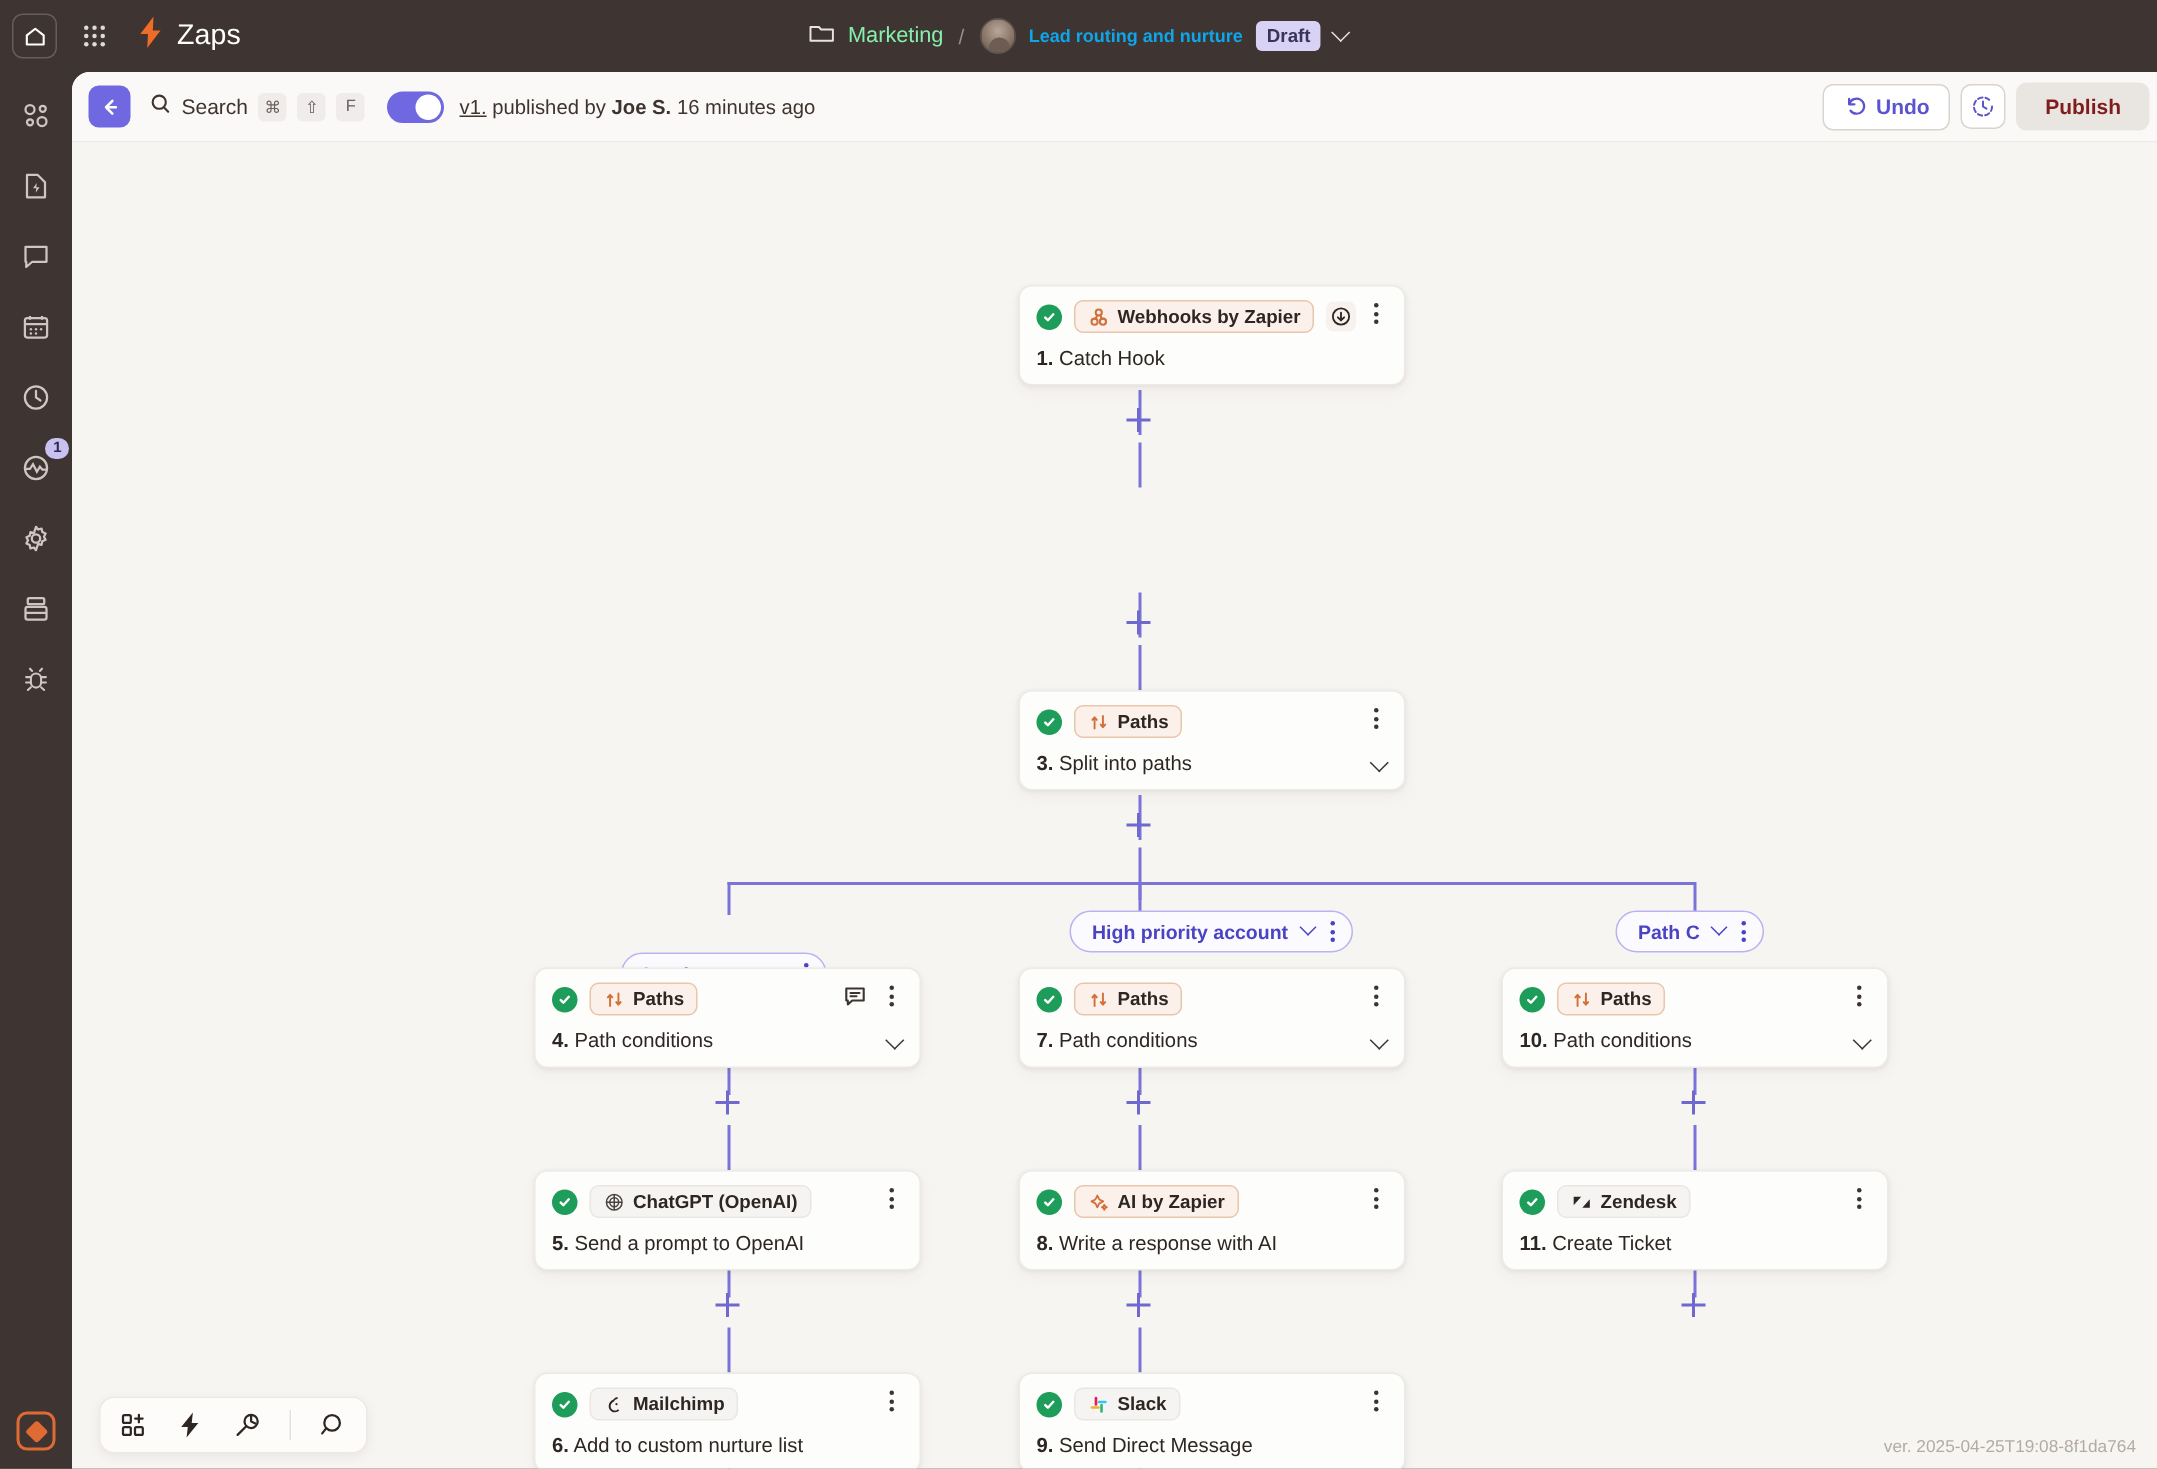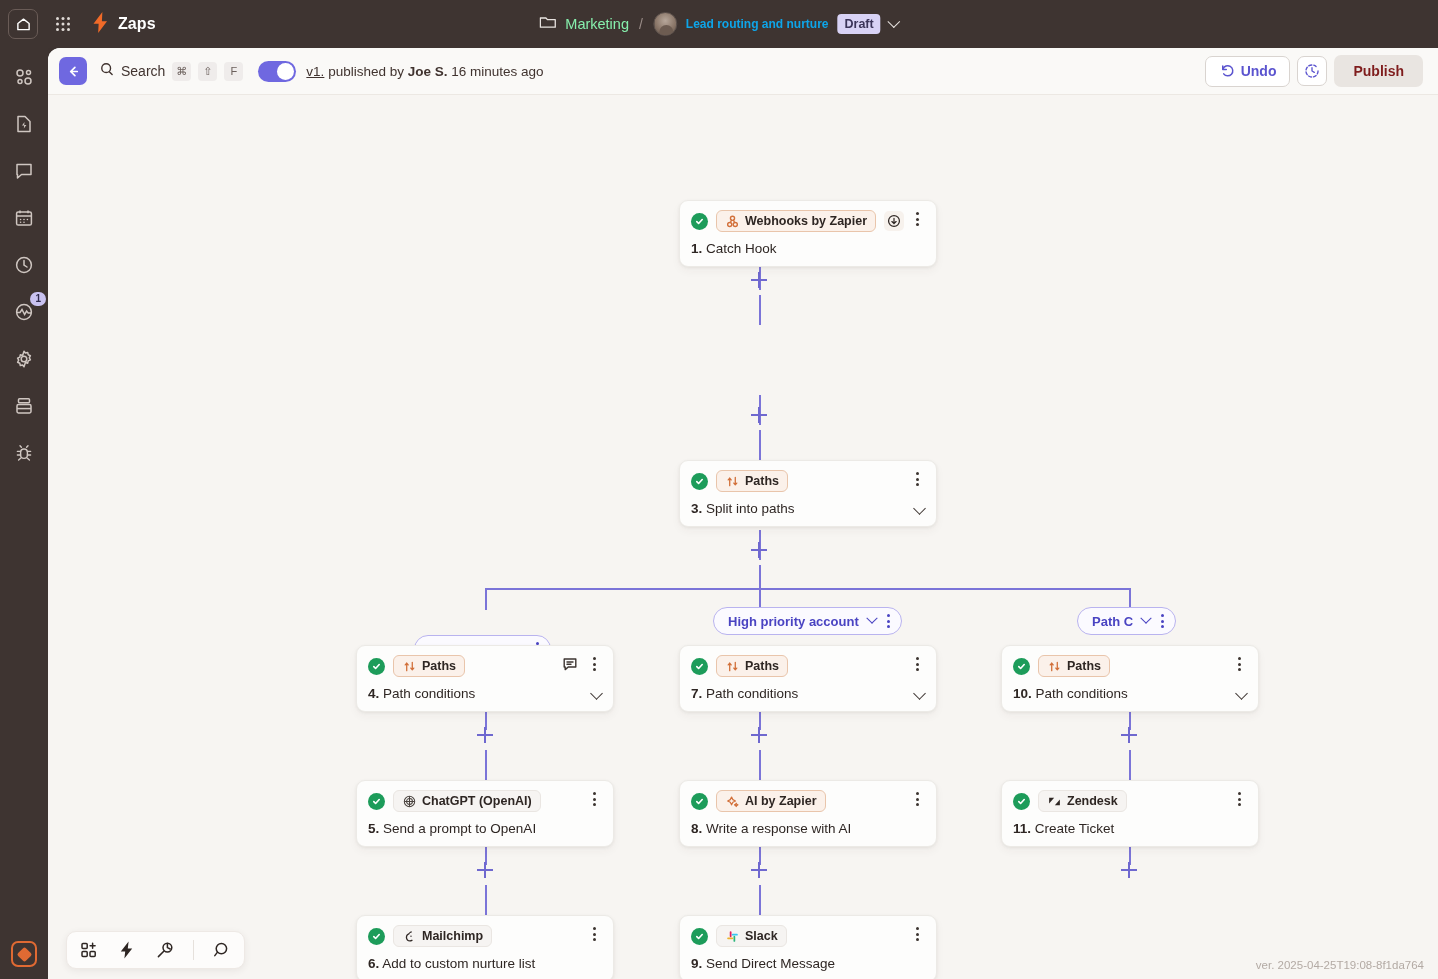--- a/index.html
+++ b/index.html
@@ -18,21 +18,21 @@
     color: #fff;
   }
   .home-btn {
     width: 30px; height: 30px; margin-left: 8px;
     border: 1.5px solid #6a5c57; border-radius: 7px;
     display: flex; align-items: center; justify-content: center;
     cursor: pointer;
   }
   .grid-btn { margin-left: 14px; width: 22px; height: 22px; display:flex; align-items:center; justify-content:center; cursor:pointer;}
   .zaps-brand { display: flex; align-items: center; gap: 9px; margin-left: 18px; }
-  .zaps-brand .txt { font-size: 16px; font-weight: bold; letter-spacing: .1px; }
+  .zaps-brand .txt { font-size: 19px; font-weight: normal; letter-spacing: .1px; }
   .top-center {
     position: absolute; left: 50%; transform: translateX(-50%);
     display: flex; align-items: center; gap: 9px;
     white-space: nowrap;
   }
   .tc-folder { font-size: 14.5px; color: #86efac; }
   .tc-sep { color: #9b8e89; font-size: 14px; margin: 0 1px; }
   .avatar {
     width: 24px; height: 24px; border-radius: 50%;
     background: radial-gradient(circle at 50% 35%, #b7a79a 0%, #8a7668 55%, #5d4f46 100%);
@@ -127,21 +127,21 @@
     width: 38px; height: 21px; border-radius: 11px; background: #6f68e0;
     margin-left: 15px; position: relative; cursor: pointer; flex: none;
   }
   .toggle .knob {
     position: absolute; right: 2px; top: 2px; width: 17px; height: 17px;
     border-radius: 50%; background: #fff;
   }
   .verinfo { margin-left: 10px; font-size: 13.5px; color: #40332f; white-space: nowrap; }
   .verinfo .v1 { text-decoration: underline; }
   .verinfo b { font-weight: bold; }
-  .sub-right { position: absolute; right: 15px; display: flex; align-items: center; gap: 7px; }
+  .sub-right { position: absolute; right: 5px; display: flex; align-items: center; gap: 7px; }
   .undo-btn {
     display: flex; align-items: center; gap: 7px;
     border: 1px solid #d9d4d0; border-radius: 7px;
     padding: 6px 13px; font-size: 14px; font-weight: bold; color: #5b54cf;
     background: #fff; cursor: pointer;
   }
   .hist-btn {
     width: 30px; height: 30px; border: 1px solid #d9d4d0; border-radius: 7px;
     background: #fff; display:flex; align-items:center; justify-content:center;
     color: #5b54cf; cursor: pointer;
@@ -474,21 +474,21 @@
       <div class="path-pill" style="left:1029px; top:512px;">
         <span>Path C</span>
         <span class="pill-caret"></span>
         <span class="pill-dots">
             <i></i>
             <i></i>
             <i></i>
           </span>
       </div>
 
-      <div class="node" style="left:631px; top:105px;">
+      <div class="node" style="left:631px; top:95px;">
         <div class="node-top">
           <span class="check">
             <svg width="9" height="9" viewBox="0 0 10 10" fill="none" stroke="#fff" stroke-width="1.8" stroke-linecap="round" stroke-linejoin="round">
                 <path d="M2 5.2 4 7.2 8 2.8"></path>
               </svg>
           </span>
           <span class="chip zapier">
             <span class="chip-ico">
               <svg width="13" height="13" viewBox="0 0 14 14" fill="none" stroke="#d2703a" stroke-width="1.5" stroke-linecap="round">
                 <circle cx="4" cy="10.2" r="2.2"></circle>

